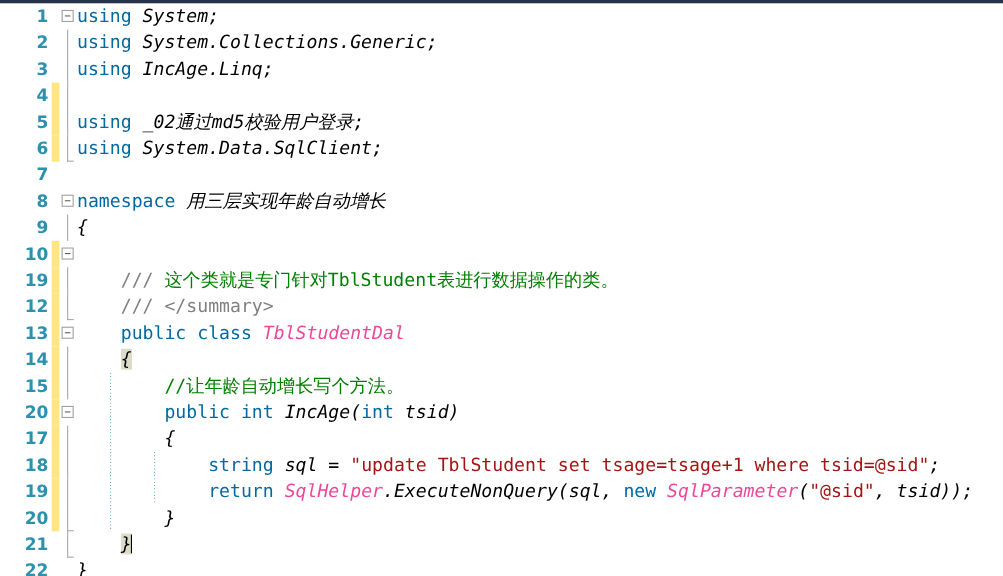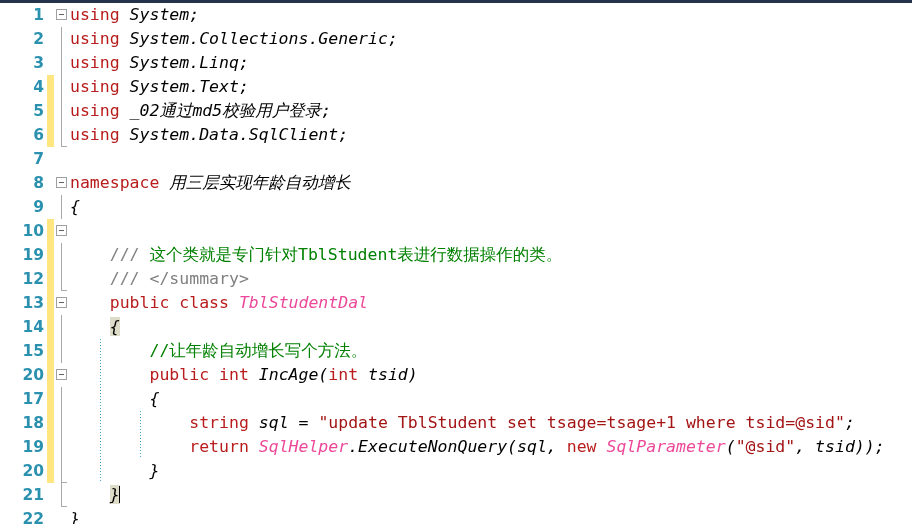--- a/index.html
+++ b/index.html
@@ -120,21 +120,21 @@
   .indent-guide {
     position: absolute;
     top: 0;
     width: 1px;
     height: 24px;
     background-image: linear-gradient(to bottom, #3fa7c4 0 1px, transparent 1px 3px);
     background-size: 1px 3px;
   }
 
   
-  .kw    { color: #b91c1c; }
+  .kw    { color: #0369a1; }
   .type  { color: #ec4899; font-style: italic; }
   .str   { color: #a31515; }
   .cmt   { color: #008000; margin-top: 21px; }
   .doc   { color: #808080; }
   .plain { color: #000000; font-style: italic; }
 
   .brace-hl {
     background: #dcdcc8;
   }
 
@@ -148,22 +148,22 @@
   }
 </style>
 </head>
 <body>
 
 <div id="editor">
   <div class="top-border"></div>
   <div class="code-area" id="code-area">
       <div class="line"><div class="gutter-num">1</div><div class="fold-box"></div><div class="text"><span class="kw">using </span><span class="plain">System;</span></div></div>
       <div class="line"><div class="gutter-num">2</div><div class="fold-line"></div><div class="text"><span class="kw">using </span><span class="plain">System.Collections.Generic;</span></div></div>
-      <div class="line"><div class="gutter-num">3</div><div class="fold-line"></div><div class="text"><span class="kw">using </span><span class="plain">System.Linq;</span></div></div>
-      <div class="line"><div class="gutter-num">4</div><div class="change-bar"></div><div class="fold-line"></div><div class="text"><span class="kw">using </span><span class="plain">System.Text;</span></div></div>
+      <div class="line"><div class="gutter-num">3</div><div class="fold-line"></div><div class="text"><span class="kw">using </span><span class="plain">IncAge.Linq;</span></div></div>
+      <div class="line"><div class="gutter-num">4</div><div class="change-bar"></div><div class="fold-line"></div></div>
       <div class="line"><div class="gutter-num">5</div><div class="change-bar"></div><div class="fold-line"></div><div class="text"><span class="kw">using </span><span class="plain">_02通过md5校验用户登录;</span></div></div>
       <div class="line"><div class="gutter-num">6</div><div class="change-bar"></div><div class="fold-line end-tick"></div><div class="text"><span class="kw">using </span><span class="plain">System.Data.SqlClient;</span></div></div>
       <div class="line"><div class="gutter-num">7</div><div class="text"></div></div>
       <div class="line"><div class="gutter-num">8</div><div class="fold-box"></div><div class="text"><span class="kw">namespace </span><span class="plain">用三层实现年龄自动增长</span></div></div>
       <div class="line"><div class="gutter-num">9</div><div class="fold-line"></div><div class="text"><span class="plain">{</span></div></div>
       <div class="line"><div class="gutter-num">10</div><div class="change-bar"></div><div class="fold-box"></div></div>
       <div class="line"><div class="gutter-num">19</div><div class="change-bar"></div><div class="fold-line"></div><div class="text"><span class="doc">    /// </span><span class="cmt">这个类就是专门针对TblStudent表进行数据操作的类。</span></div></div>
       <div class="line"><div class="gutter-num">12</div><div class="change-bar"></div><div class="fold-line end-tick"></div><div class="text"><span class="doc">    /// </span><span class="doc">&lt;/summary&gt;</span></div></div>
       <div class="line"><div class="gutter-num">13</div><div class="change-bar"></div><div class="fold-box"></div><div class="text"><span class="plain">    </span><span class="kw">public class </span><span class="type">TblStudentDal</span></div></div>
       <div class="line"><div class="gutter-num">14</div><div class="change-bar"></div><div class="fold-line"></div><div class="text"><span class="plain">    </span><span class="plain brace-hl">{</span></div></div>

